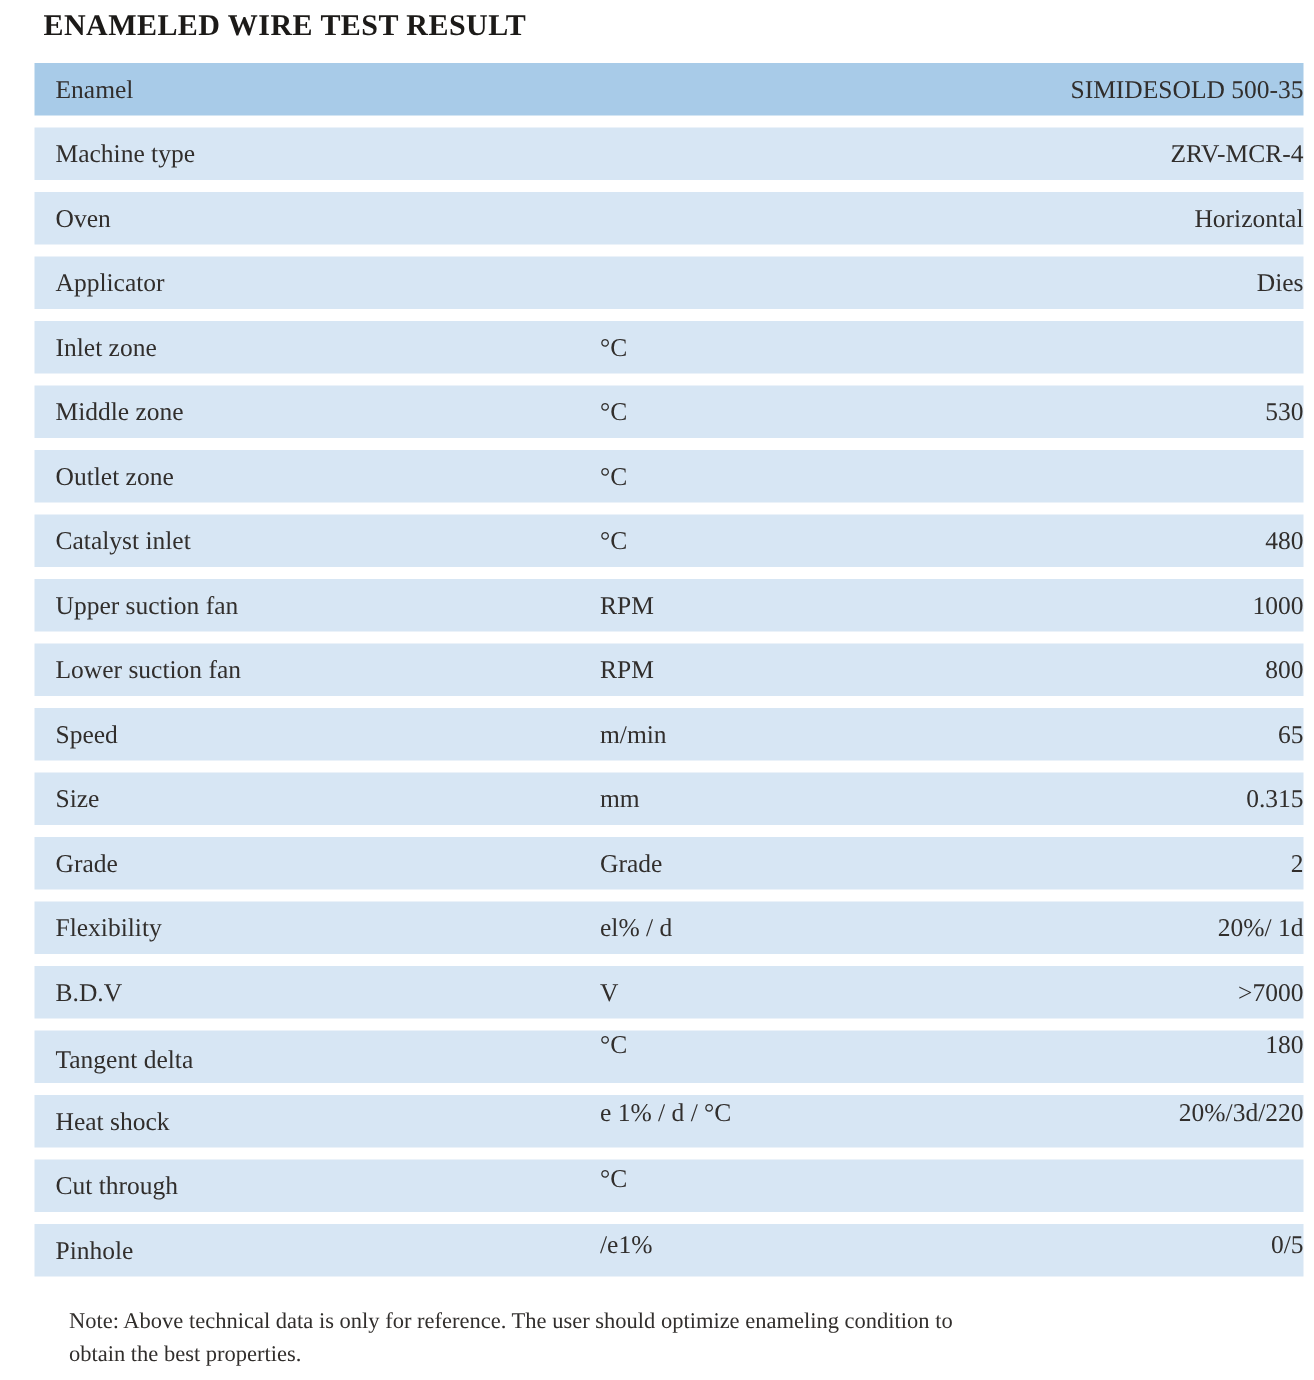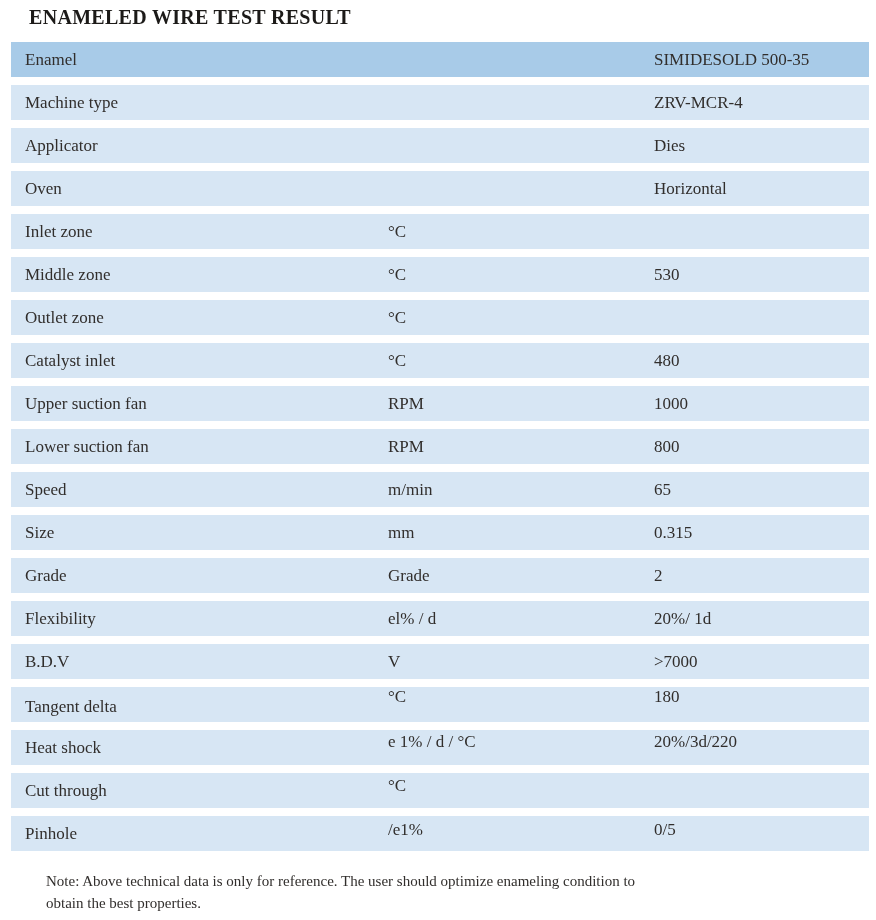--- a/index.html
+++ b/index.html
@@ -30,34 +30,35 @@
     left:11px;top:42px;
     width:858px;
   }
   .row{
     display:flex;
     align-items:center;
     height:35px;
     margin-bottom:8px;
     background:var(--row-light);
     font-size:17px;
+    margin-left:12px;
   }
   .row.dark{background:var(--row-highlight);}
   .cell-label{
     width:377px;
     padding-left:14px;
     white-space:nowrap;
   }
   .cell-unit{
     flex:1;
     white-space:nowrap;
   }
   .cell-value{
     width:215px;
-    text-align:left;
+    text-align:right;
     white-space:nowrap;
   }
   
   .lift8 .cell-unit,.lift8 .cell-value{transform:translateY(-8px);}
   .lift8 .cell-label{transform:translateY(2px);}
   .lift6 .cell-unit,.lift6 .cell-value{transform:translateY(-6px);}
   .lift5 .cell-unit,.lift5 .cell-value{transform:translateY(-5px);}
   .lift4 .cell-unit,.lift4 .cell-value{transform:translateY(-4px);}
   .note{
     position:absolute;
@@ -78,28 +79,28 @@
     <div class="cell-label">Enamel</div>
     <div class="cell-unit"></div>
     <div class="cell-value">SIMIDESOLD 500-35</div>
   </div>
   <div class="row">
     <div class="cell-label">Machine type</div>
     <div class="cell-unit"></div>
     <div class="cell-value">ZRV-MCR-4</div>
   </div>
   <div class="row">
+    <div class="cell-label">Oven</div>
+    <div class="cell-unit"></div>
+    <div class="cell-value">Horizontal</div>
+  </div>
+  <div class="row">
     <div class="cell-label">Applicator</div>
     <div class="cell-unit"></div>
     <div class="cell-value">Dies</div>
-  </div>
-  <div class="row">
-    <div class="cell-label">Oven</div>
-    <div class="cell-unit"></div>
-    <div class="cell-value">Horizontal</div>
   </div>
   <div class="row">
     <div class="cell-label">Inlet zone</div>
     <div class="cell-unit">°C</div>
   </div>
   <div class="row">
     <div class="cell-label">Middle zone</div>
     <div class="cell-unit">°C</div>
     <div class="cell-value">530</div>
   </div>

